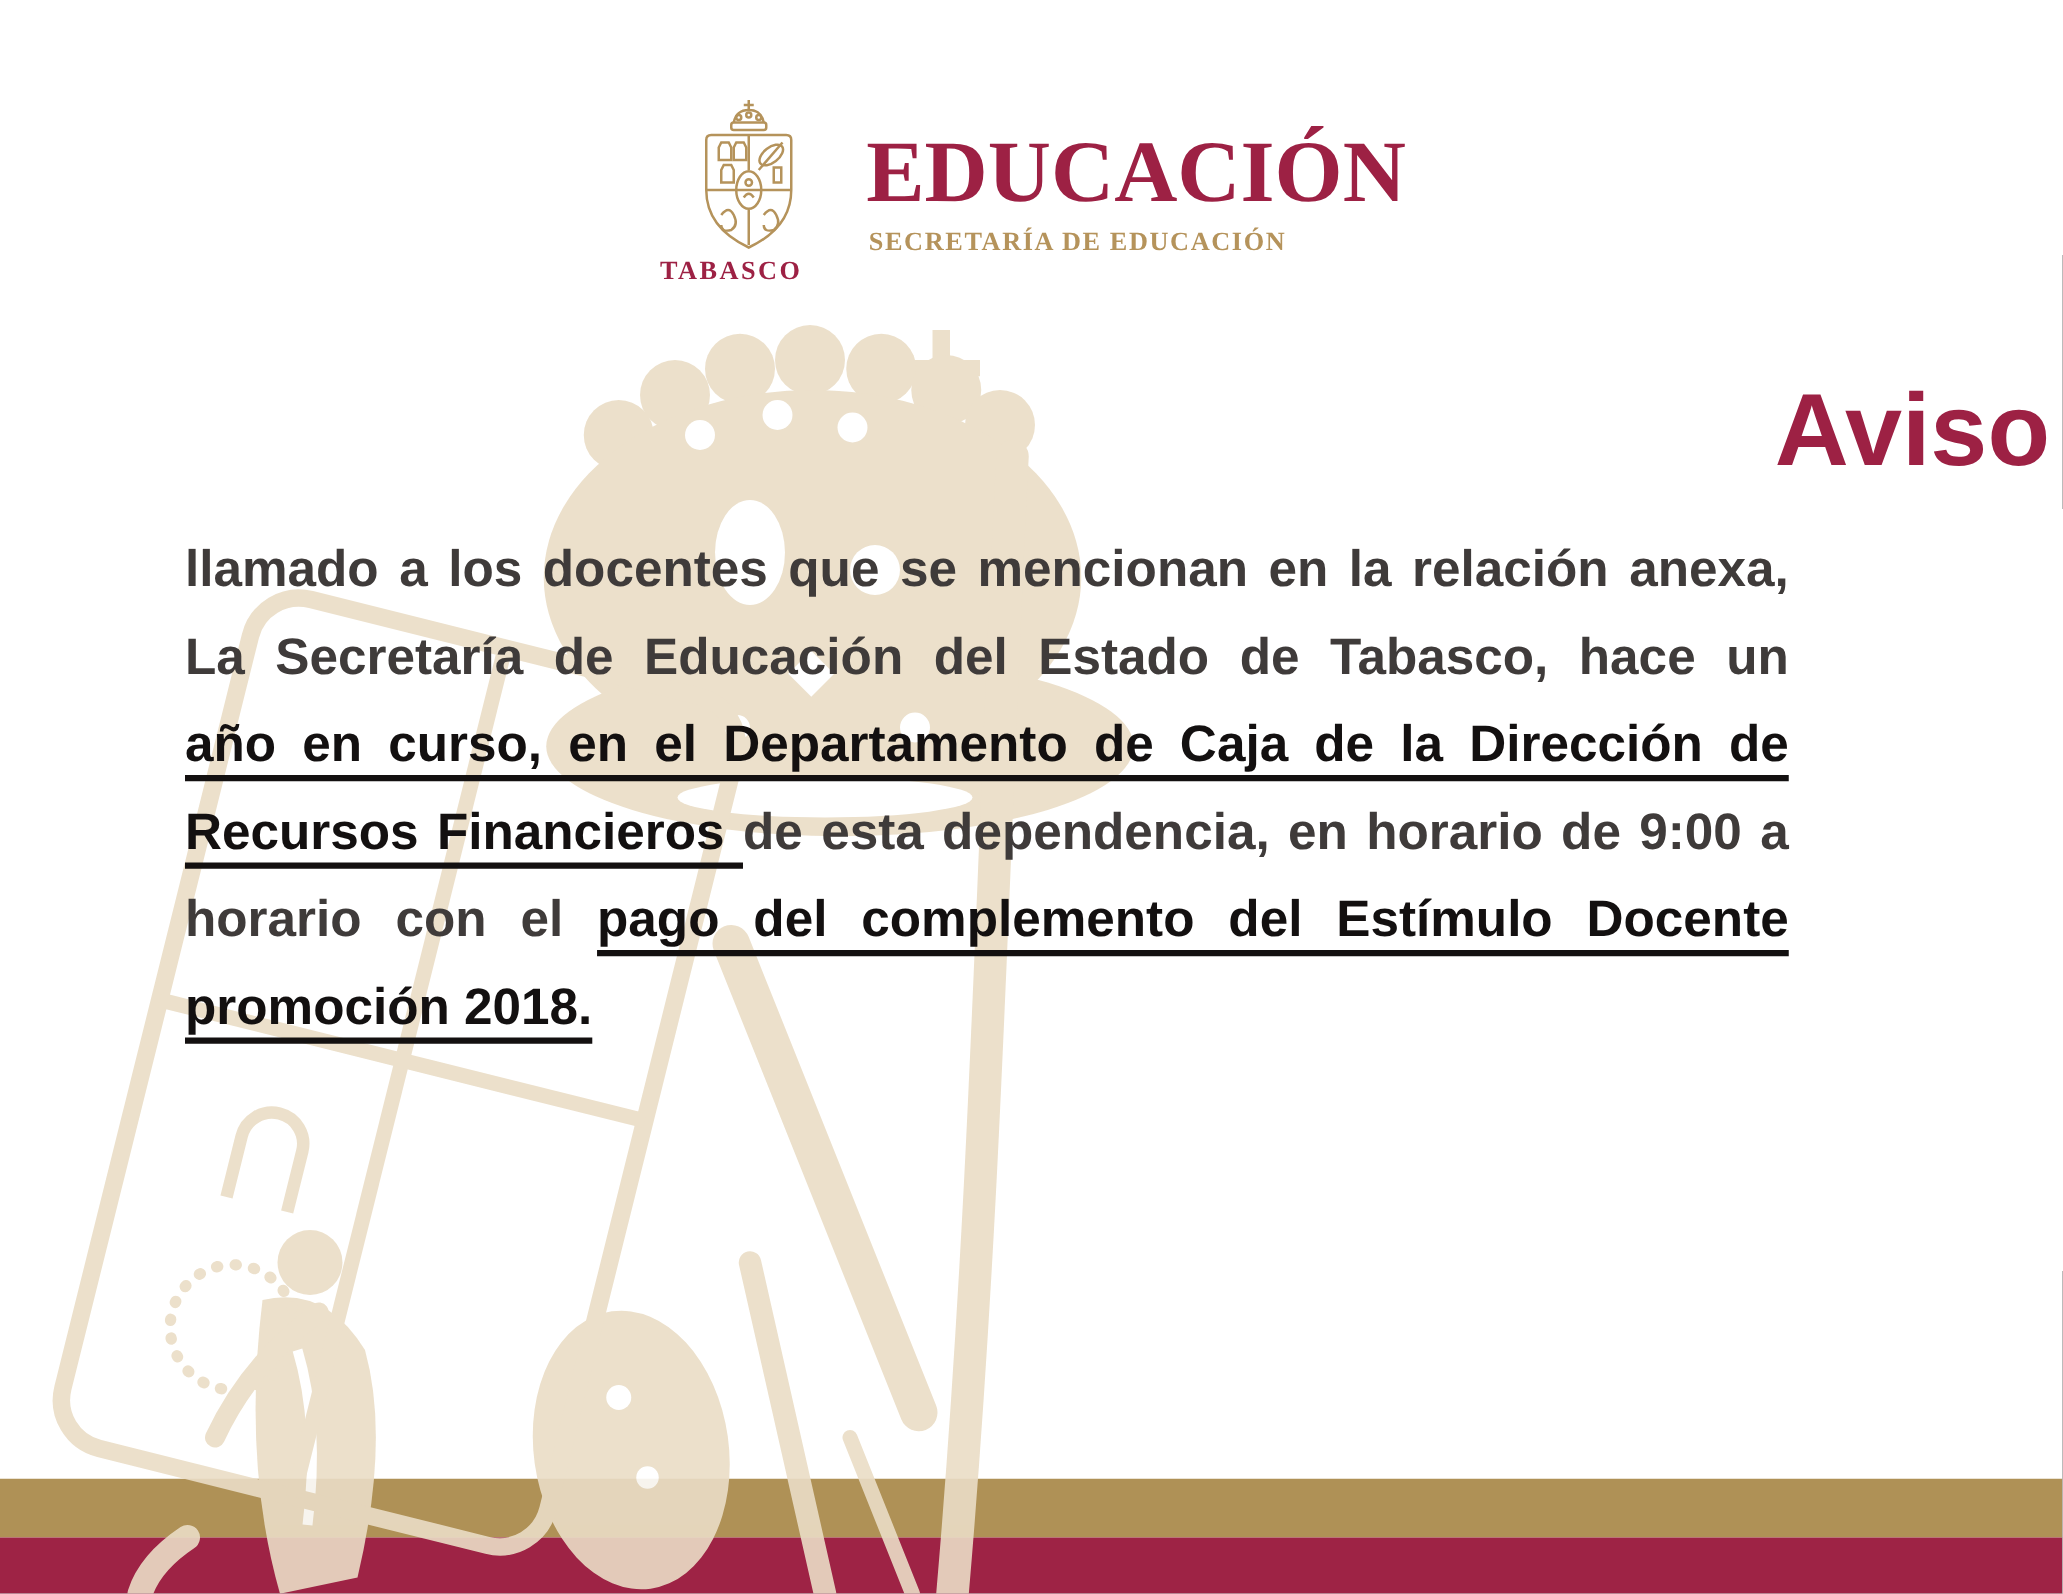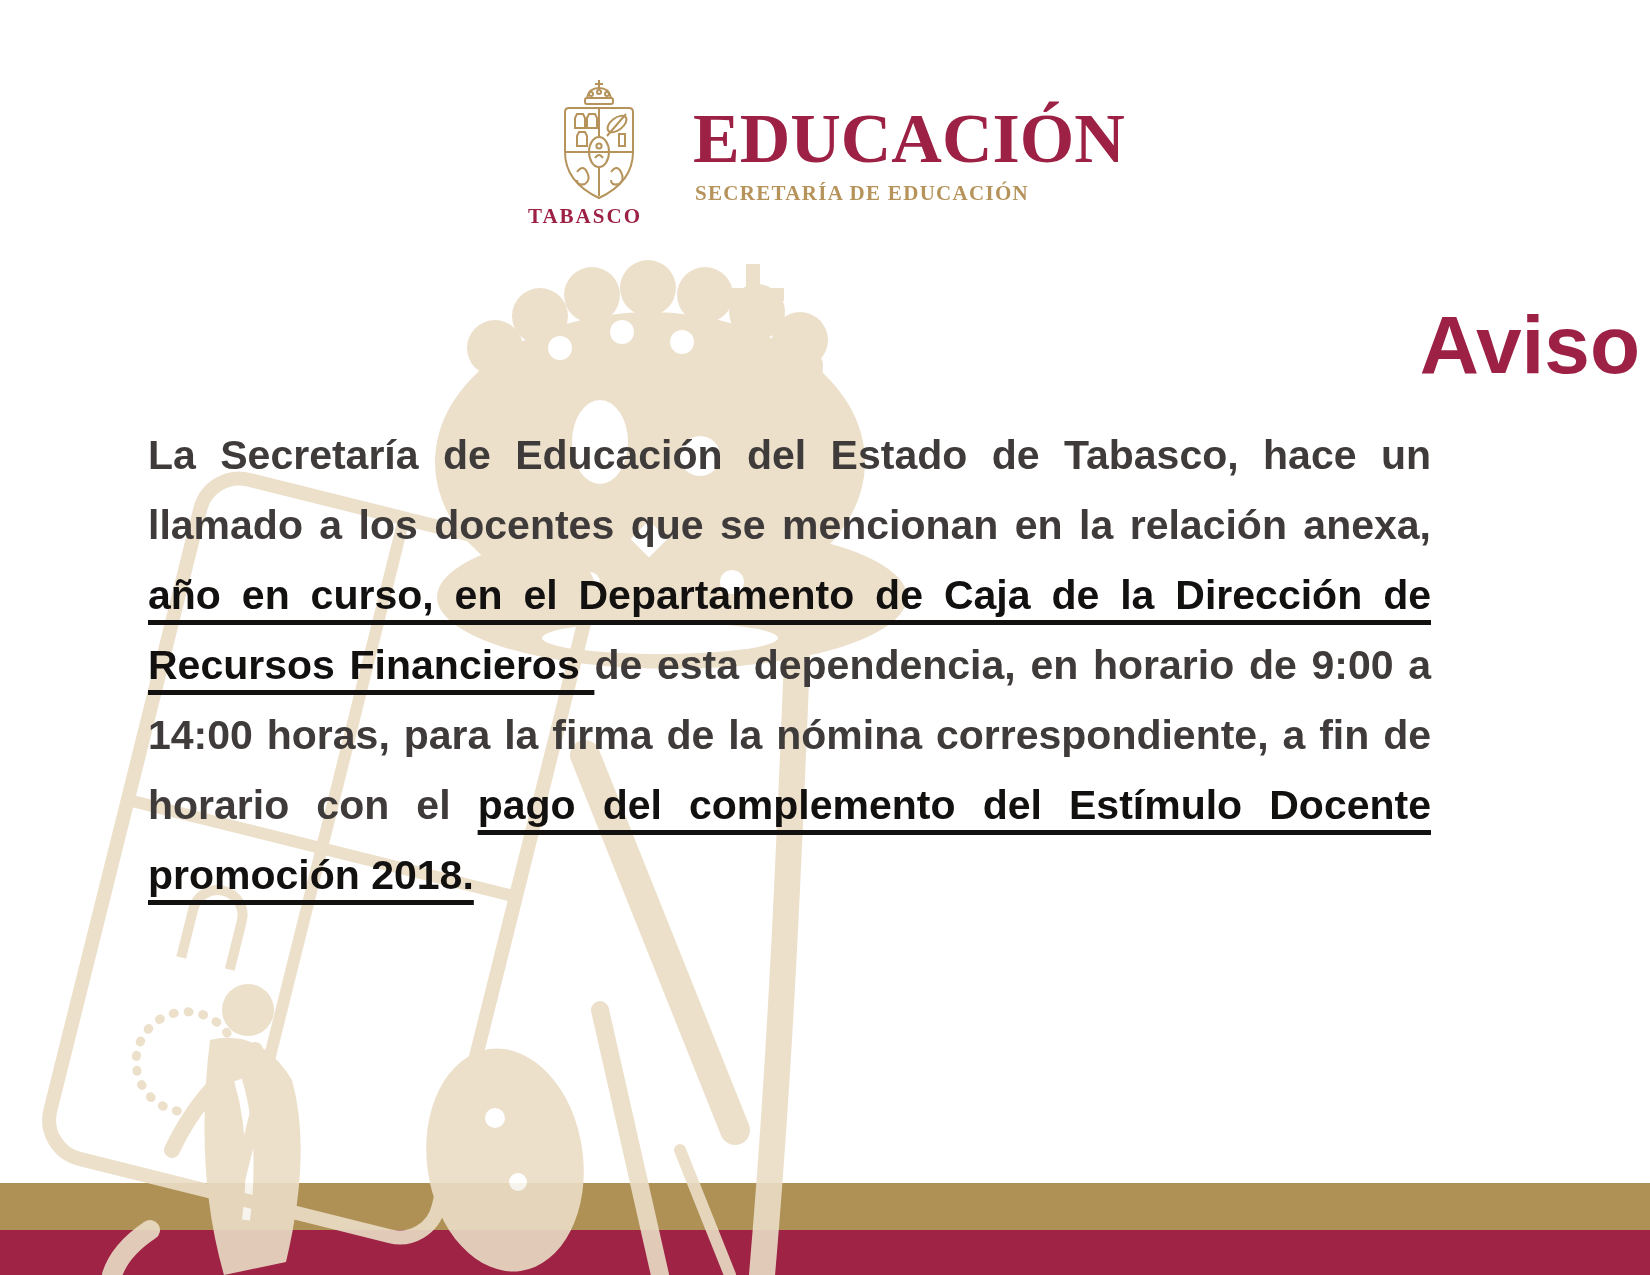--- a/index.html
+++ b/index.html
@@ -171,22 +171,21 @@
     </g>
   </svg>
   <div class="seal-caption">TABASCO</div>
 
   <div class="brand">EDUCACIÓN</div>
   <div class="subbrand">SECRETARÍA DE EDUCACIÓN</div>
 
   <h1 class="title">Aviso</h1>
 
   <div class="body-text" id="body-lines">
+      <div class="line"><span>llamado a los docentes que se mencionan en la relación anexa,</span></div>
       <div class="line"><span>La Secretaría de Educación del Estado de Tabasco, hace un</span></div>
-      <div class="line"><span>llamado a los docentes que se mencionan en la relación anexa,</span></div>
       <div class="line"><span class="u">año en curso, en el Departamento de Caja de la Dirección de</span></div>
       <div class="line"><span class="u">Recursos Financieros </span><span>de esta dependencia, en horario de 9:00 a</span></div>
-      <div class="line"><span>14:00 horas, para la firma de la nómina correspondiente, a fin de</span></div>
       <div class="line"><span>horario con el </span><span class="u">pago del complemento del Estímulo Docente</span></div>
       <div class="line left"><span class="u">promoción 2018.</span></div>
     </div>
 
 </div>
 
 </body></html>

